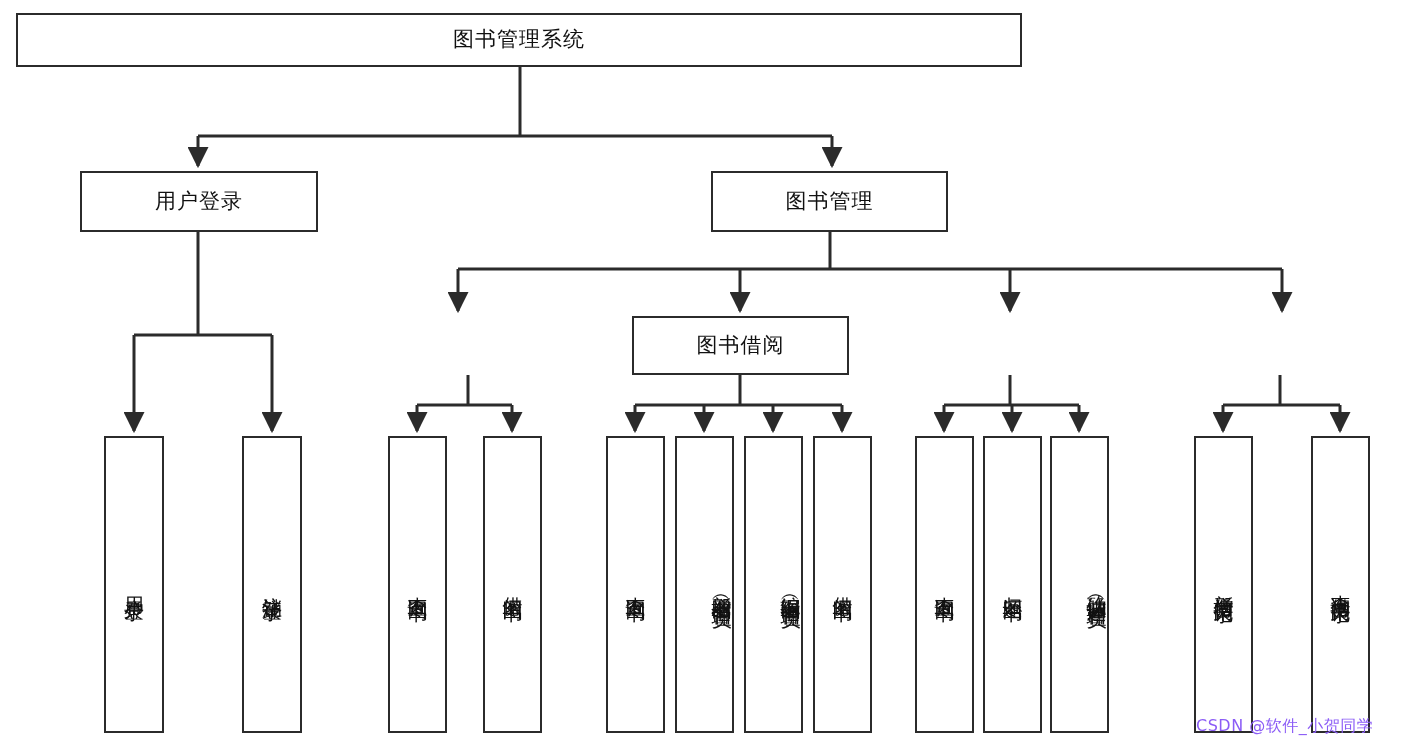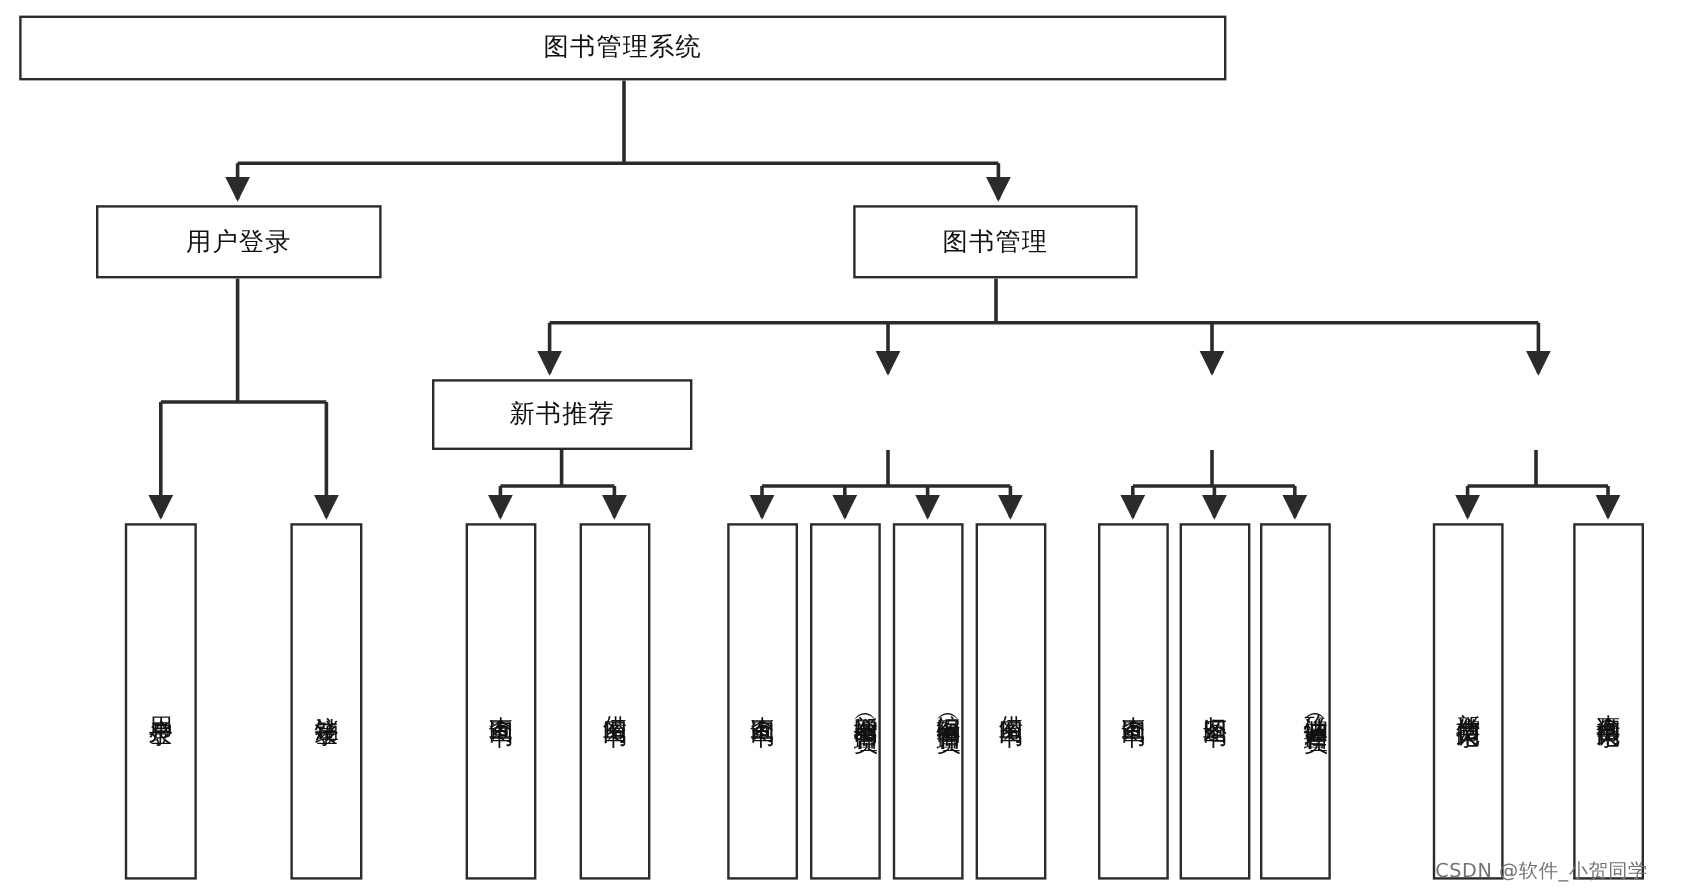--- a/index.html
+++ b/index.html
@@ -46,21 +46,21 @@
     padding-top:8px;
     line-height:1.05;
   }
   .node.v.mid{
     align-items:center;
     padding-top:0;
   }
   .watermark{
     position:absolute;
     font-size:16px;
-    color:#737373;
+    color:#8b5cf6;
     letter-spacing:.5px;
     white-space:nowrap;
     user-select:none;
   }
 </style>
 </head>
 <body>
 
 <div id="canvas">
 
@@ -112,21 +112,21 @@
       <path d="M 1223 405 L 1223 431" marker-end="url(#arrow)"></path>
       <path d="M 1340 405 L 1340 431" marker-end="url(#arrow)"></path>
     </g>
   </svg>
 
   <div class="node h" style="left:16px;top:13px;width:1006px;height:54px;">图书管理系统</div>
 
   <div class="node h" style="left:80px;top:171px;width:238px;height:61px;">用户登录</div>
   <div class="node h" style="left:711px;top:171px;width:237px;height:61px;">图书管理</div>
 
-  <div class="node h" style="left:360px;top:316px;width:217px;height:59px;">新书推荐</div>
+  <div class="node h" style="left:632px;top:316px;width:217px;height:59px;">图书借阅</div>
 
   <div class="node v mid" style="left:104px;top:436px;width:60px;height:297px;">用户登录</div>
   <div class="node v mid" style="left:242px;top:436px;width:60px;height:297px;">注销登录</div>
 
   <div class="node v mid" style="left:388px;top:436px;width:59px;height:297px;">查询图书</div>
   <div class="node v mid" style="left:483px;top:436px;width:59px;height:297px;">借阅图书</div>
 
   <div class="node v mid" style="left:606px;top:436px;width:59px;height:297px;">查询图书</div>
   <div class="node v" style="left:675px;top:436px;width:59px;height:297px;">新增图书（管理员）</div>
   <div class="node v" style="left:744px;top:436px;width:59px;height:297px;">编辑图书（管理员）</div>

